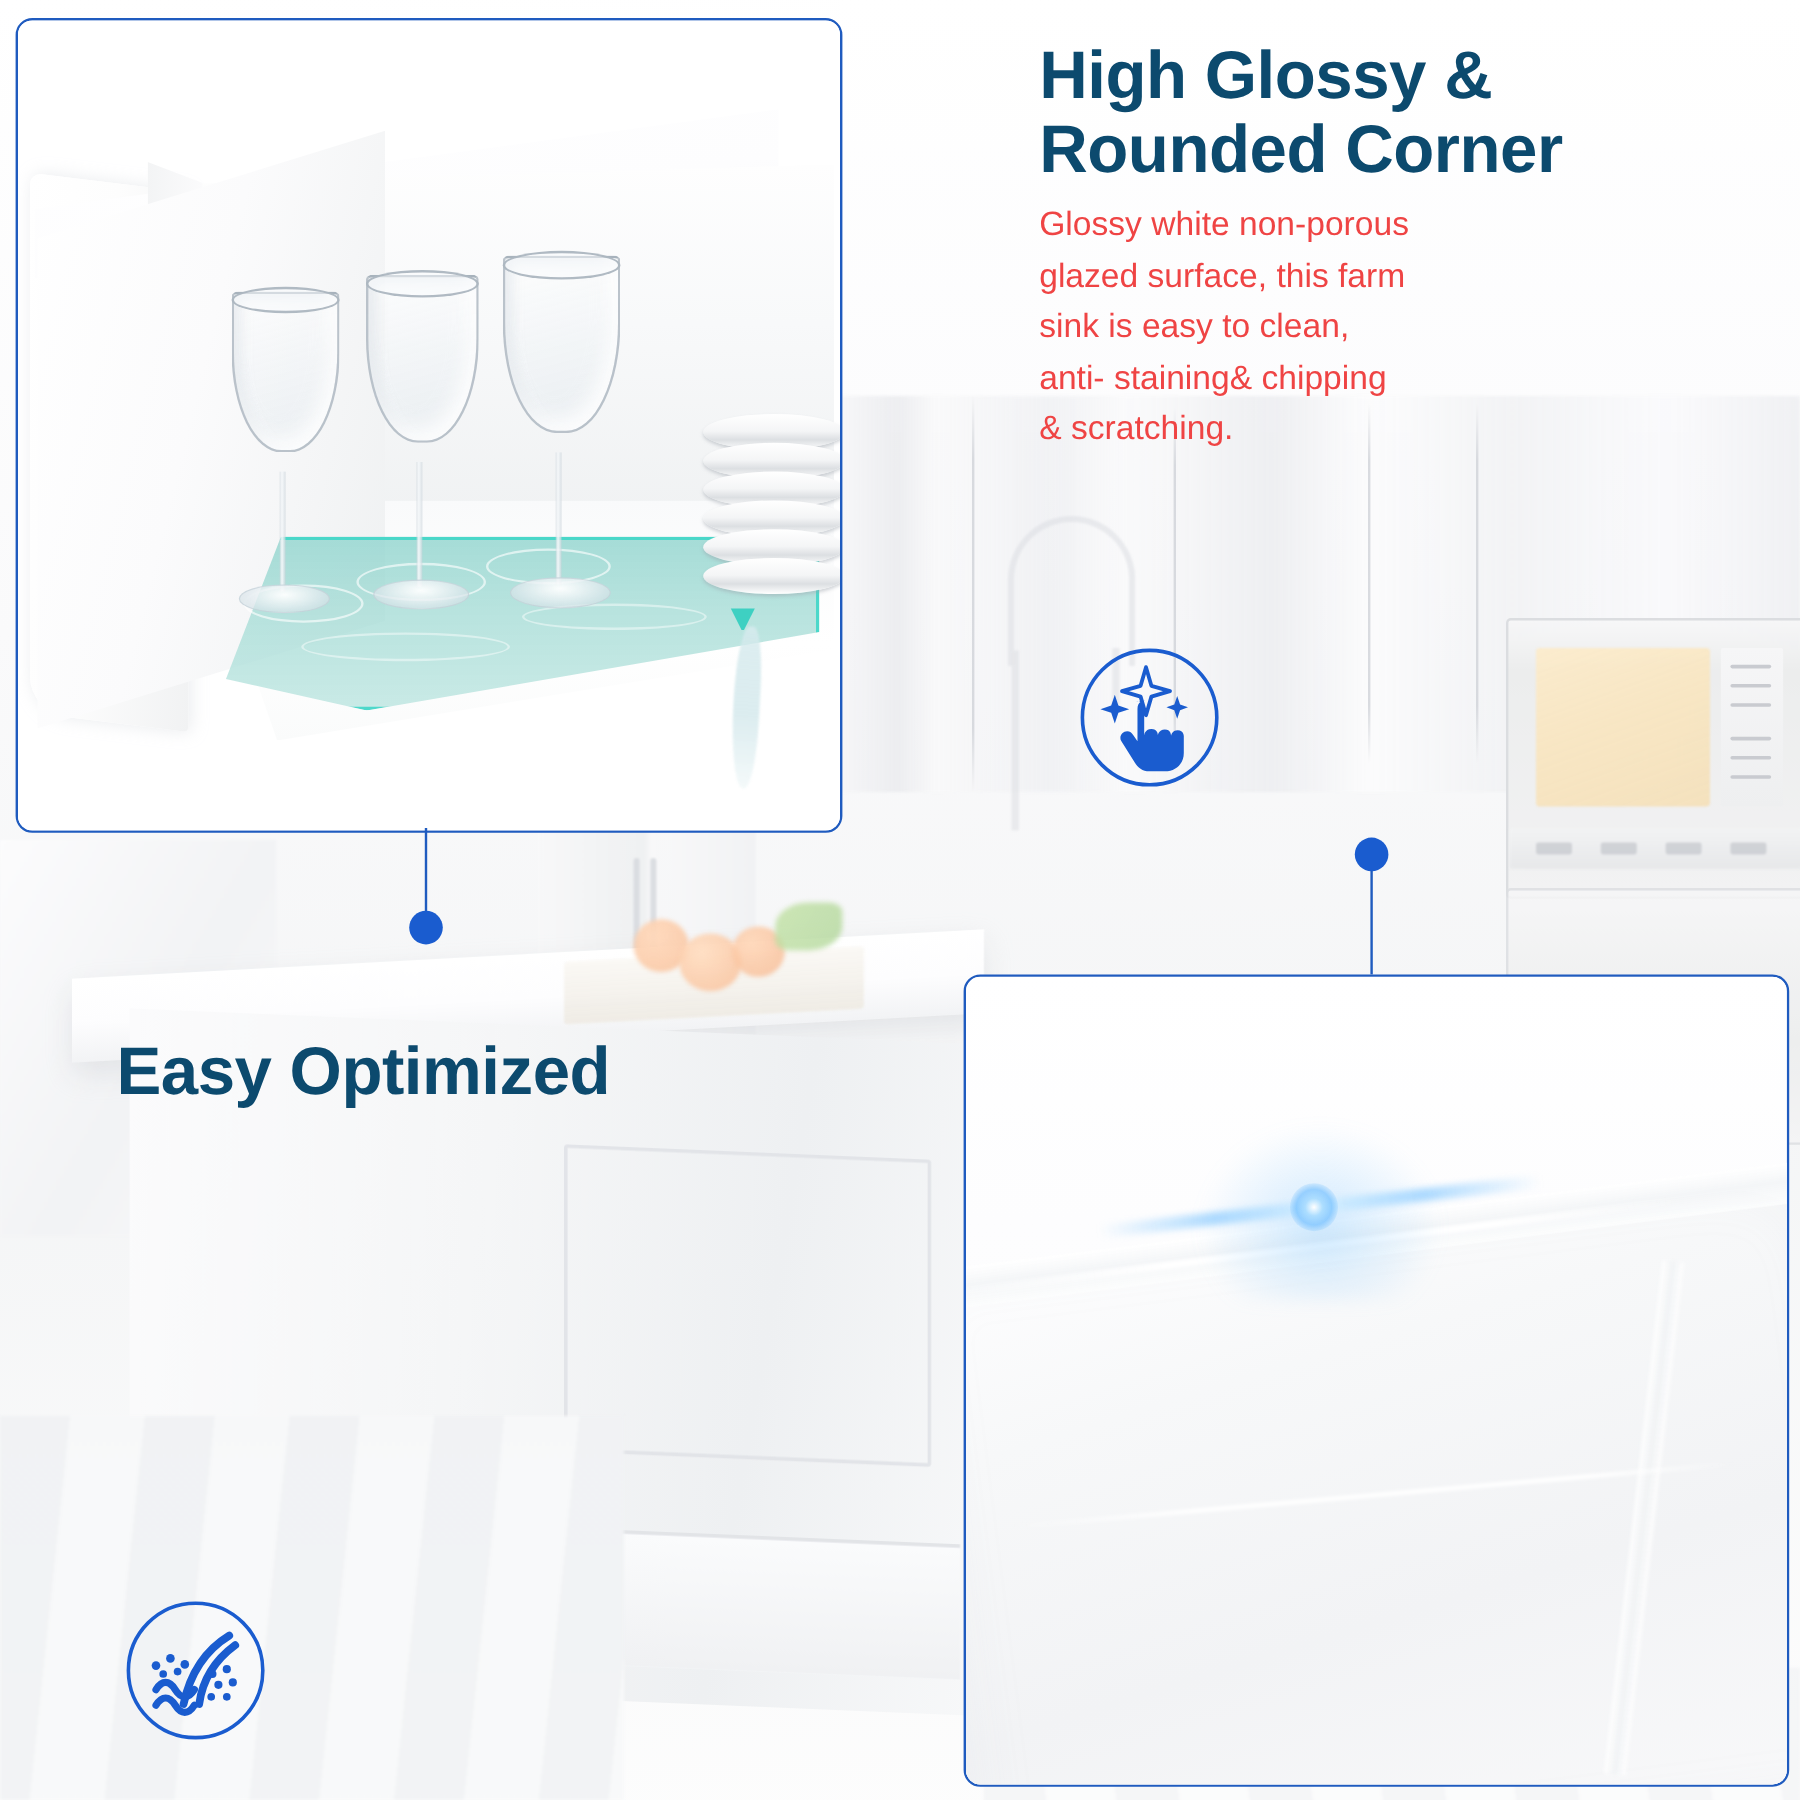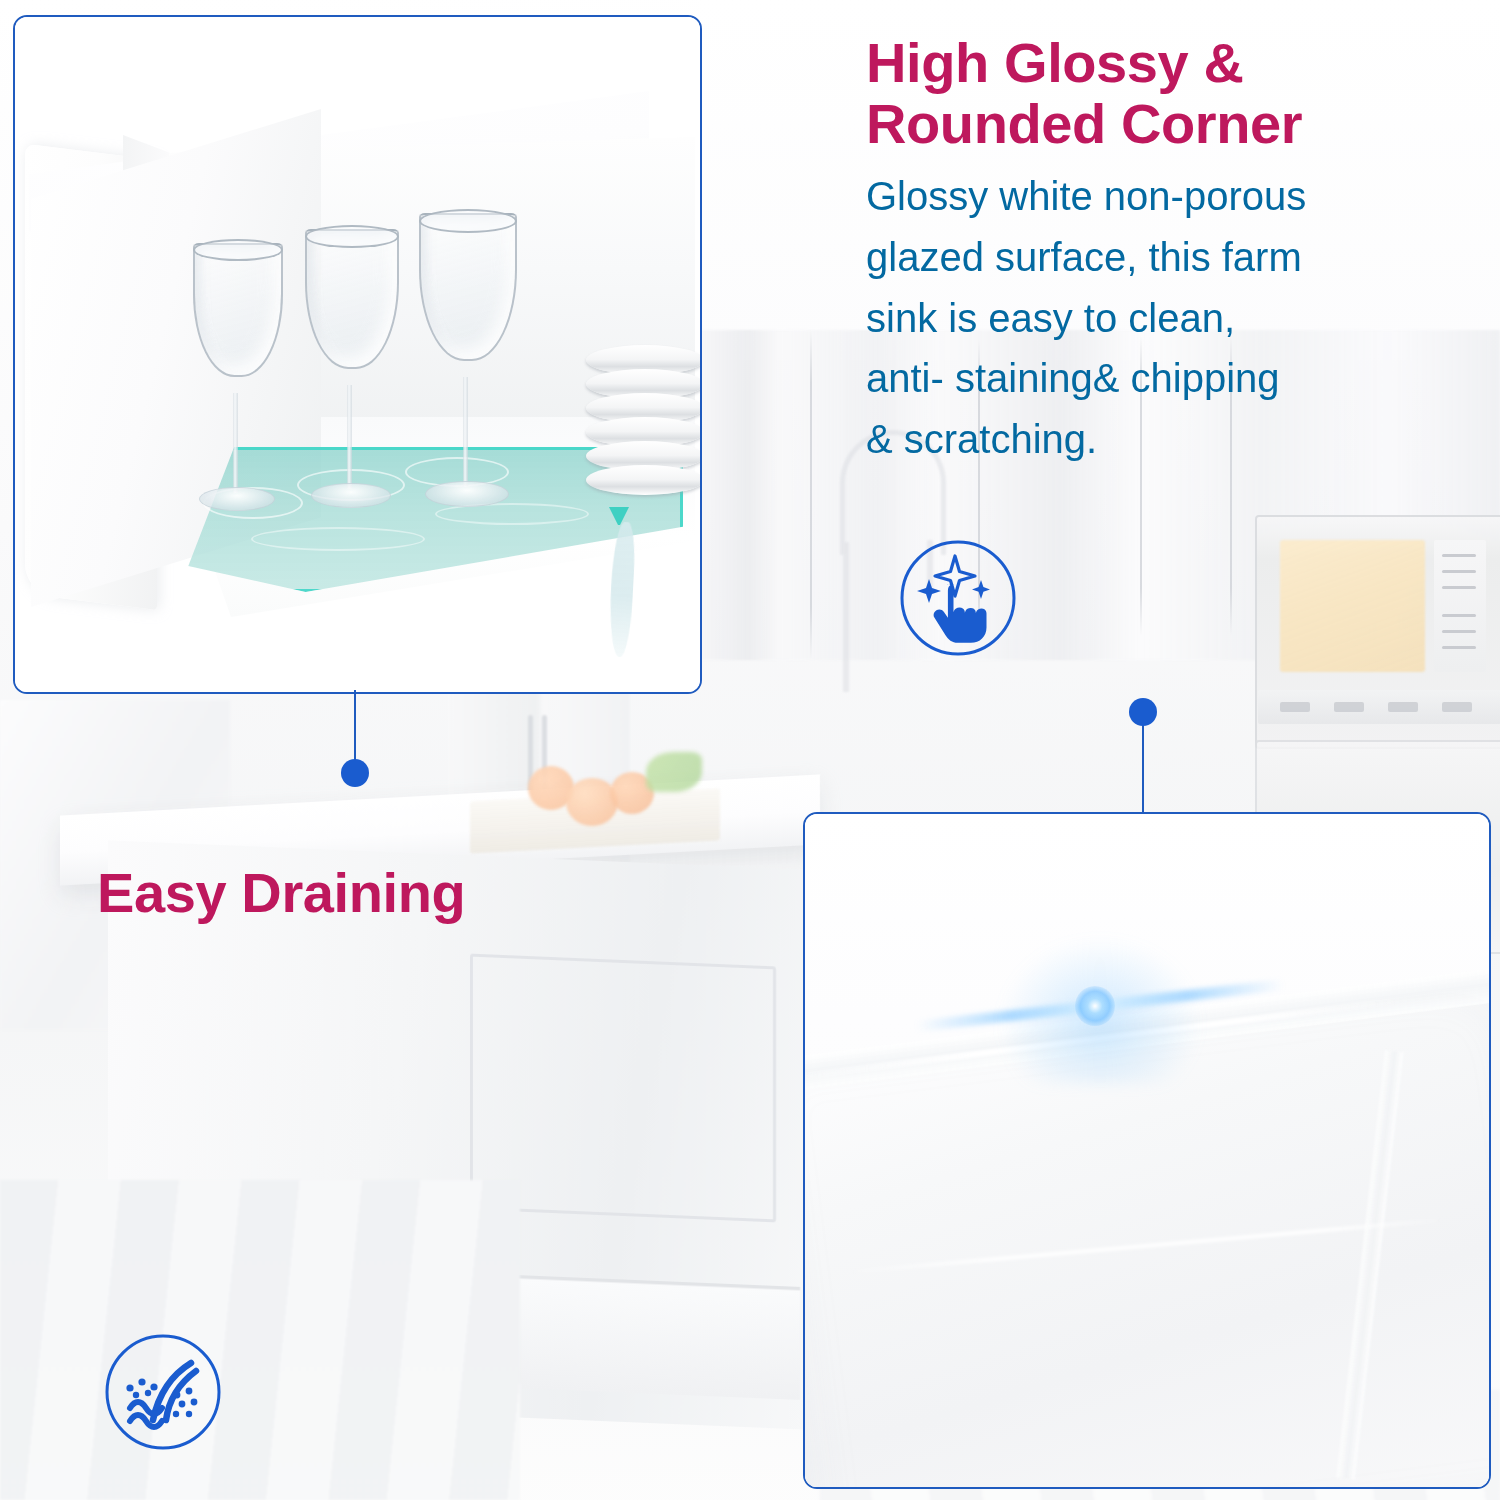--- a/index.html
+++ b/index.html
@@ -358,32 +358,32 @@
     position: absolute; width: 28px; height: 28px; border-radius: 50%;
     background: #1a5ccf;
   }
 
   
   .block { position: absolute; }
   #block-glossy { left: 866px; top: 32px; width: 600px; }
   #block-drain  { left: 97px;  top: 862px; width: 600px; }
 
   .headline {
-    color: #be185d;
+    color: #0c4a6e;
     font-weight: 700;
     font-size: 56px;
     line-height: 1.09;
     letter-spacing: -0.4px;
     margin: 0;
     white-space: pre-line;
   }
   .body-copy {
-    color: #0369a1;
+    color: #ef4444;
     font-weight: 400;
-    font-size: 40px;
+    font-size: 28px;
     line-height: 1.52;
     margin: 12px 0 0 0;
     white-space: pre-line;
   }
 
   
   .badge { position: absolute; width: 120px; height: 120px; }
   #badge-clean { left: 898px; top: 538px; }
   #badge-drain { left: 103px; top: 1332px; }
   .badge svg { display: block; width: 120px; height: 120px; }
@@ -519,21 +519,21 @@
     <h2 class="headline">High Glossy &amp;
 Rounded Corner</h2>
     <p class="body-copy">Glossy white non-porous
 glazed surface, this farm
 sink is easy to clean,
 anti- staining&amp; chipping
 &amp; scratching.</p>
   </div>
 
   <div class="block" id="block-drain">
-    <h2 class="headline">Easy Draining</h2>
+    <h2 class="headline">Easy Optimized</h2>
   </div>
 
   <div class="badge" id="badge-clean">
     <svg viewBox="0 0 120 120" xmlns="http://www.w3.org/2000/svg" aria-hidden="true">
       <circle cx="60" cy="60" r="56" fill="none" stroke="#1a5ccf" stroke-width="3"></circle>
       <path d="M57 18 L61.5 33.5 L77 38 L61.5 42.5 L57 58 L52.5 42.5 L37 38 L52.5 33.5 Z" fill="none" stroke="#1a5ccf" stroke-width="3.2" stroke-linejoin="round"></path>
       <path d="M31 41 L34 50 L43 53 L34 56 L31 65 L28 56 L19 53 L28 50 Z" fill="#1a5ccf"></path>
       <path d="M83 42 L85.4 49 L92 51.4 L85.4 53.8 L83 61 L80.6 53.8 L74 51.4 L80.6 49 Z" fill="#1a5ccf"></path>
       <path d="M49 47 c0 0 6.5 -1.6 6.5 6 v22 c0 0 0.2 -5.6 6 -5.6 c5.8 0 5.4 5.6 5.4 5.6
                c0 0 0.4 -5 5.8 -5 c5.4 0 5.2 5.2 5.2 5.2 c0 0 0.6 -4.6 5.6 -4.6 c5 0 5 4.8 5 4.8

